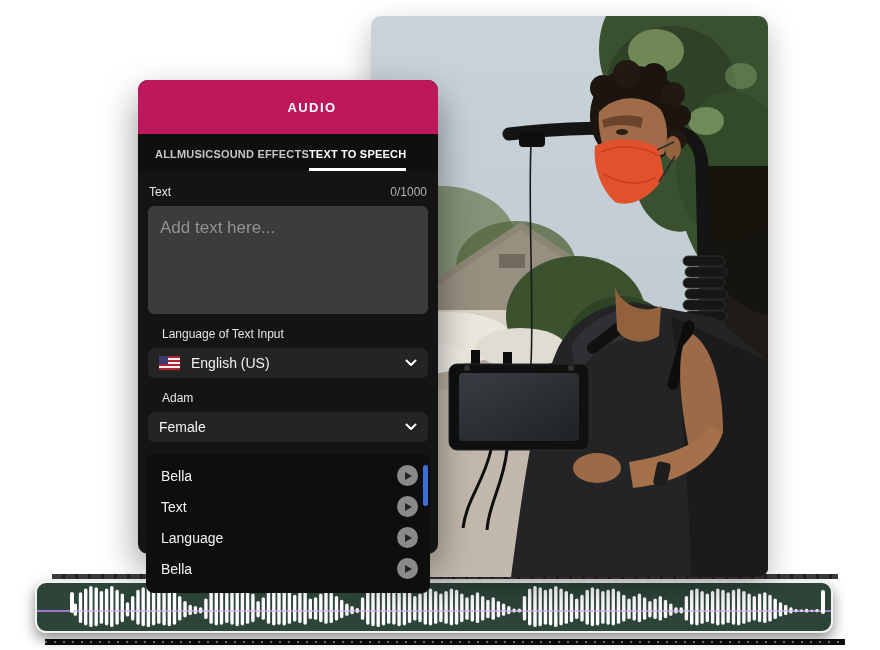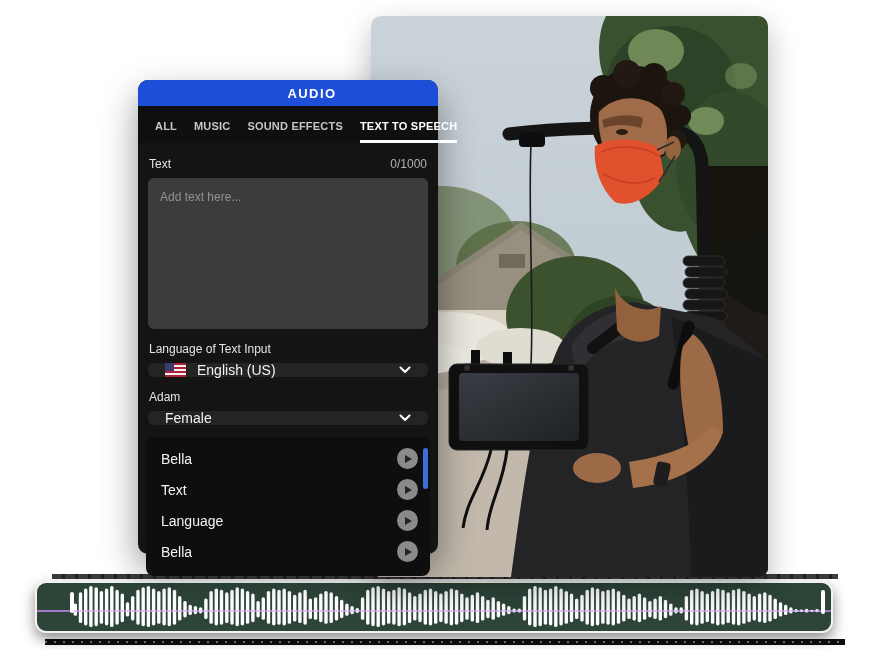--- a/index.html
+++ b/index.html
@@ -36,44 +36,44 @@
     border-radius:10px;overflow:hidden;box-shadow:0 12px 30px rgba(0,0,0,.28);
   }
   .photo svg{display:block;}
   
   .panel{
     position:absolute;left:138px;top:80px;width:300px;height:474px;z-index:5;
     background:#141414;border-radius:10px;color:#fff;
     box-shadow:0 16px 36px rgba(0,0,0,.42);
   }
   .panel-header{
-    height:26px;background:#1d4ed8;border-radius:10px 10px 0 0;
+    height:54px;background:#be185d;border-radius:10px 10px 0 0;
     display:flex;align-items:center;justify-content:center;
     font-size:13px;font-weight:bold;letter-spacing:1.4px;color:#fff;padding-left:48px;
   }
-  .tabs{display:flex;gap:17px;padding:0 0 0 17px;background:#0f0f0f;}
+  .tabs{display:flex;padding:0 0 0 17px;background:#0f0f0f;}
   .tab{
     font-size:11px;font-weight:bold;letter-spacing:.2px;color:#c6c6c6;
     padding:14px 0 8px;border-bottom:3px solid transparent;cursor:pointer;white-space:nowrap;
   }
   .tab.active{color:#ffffff;border-bottom-color:#ffffff;}
   .panel-body{padding:6px 10px 0;}
   .field-row{display:flex;justify-content:space-between;align-items:baseline;margin:8px 1px 7px;}
   .field-label{font-size:12px;color:#e4e4e4;text-align:center;}
   .char-counter{font-size:12px;color:#b0b0b0;}
   .tts-textarea{
-    display:block;width:100%;box-sizing:border-box;height:151px;background:#3c3c3c;
-    border:none;border-radius:6px;padding:12px;color:#fde047;font-size:12px;resize:none;
+    display:block;width:100%;box-sizing:border-box;height:108px;background:#3c3c3c;
+    border:none;border-radius:6px;padding:12px;color:#fde047;font-size:17px;resize:none;
     font-family:"Liberation Sans",sans-serif;outline:none;
   }
   .tts-textarea::placeholder{color:#929292;}
-  .section-label{font-size:12px;color:#e4e4e4;margin:13px 1px 7px;}
+  .section-label{font-size:12px;color:#e4e4e4;margin:13px 14px 7px;}
   .select{
-    height:14px;background:#242424;border-radius:6px;display:flex;align-items:center;
-    padding:0 17px;font-size:14px;gap:11px;color:#f2f2f2;cursor:pointer;
+    height:30px;background:#242424;border-radius:6px;display:flex;align-items:center;
+    padding:0 11px;font-size:14px;gap:11px;color:#f2f2f2;cursor:pointer;
   }
   .chev{margin-left:auto;display:flex;align-items:center;}
   .flag{width:21px;height:14px;position:relative;border-radius:1px;flex:0 0 auto;
     background:repeating-linear-gradient(180deg,#b22234 0 2px,#f0f0f0 2px 4px);}
   .flag::after{content:"";position:absolute;left:0;top:0;width:9px;height:8px;background:#3c3b6e;}
   .voice-list{
     margin:12px -2px 0;background:#0e0e0e;border-radius:8px;padding:6px 0 9px;
     position:relative;
   }
   .voice-row{height:31px;display:flex;align-items:center;padding:0 12px 0 15px;

